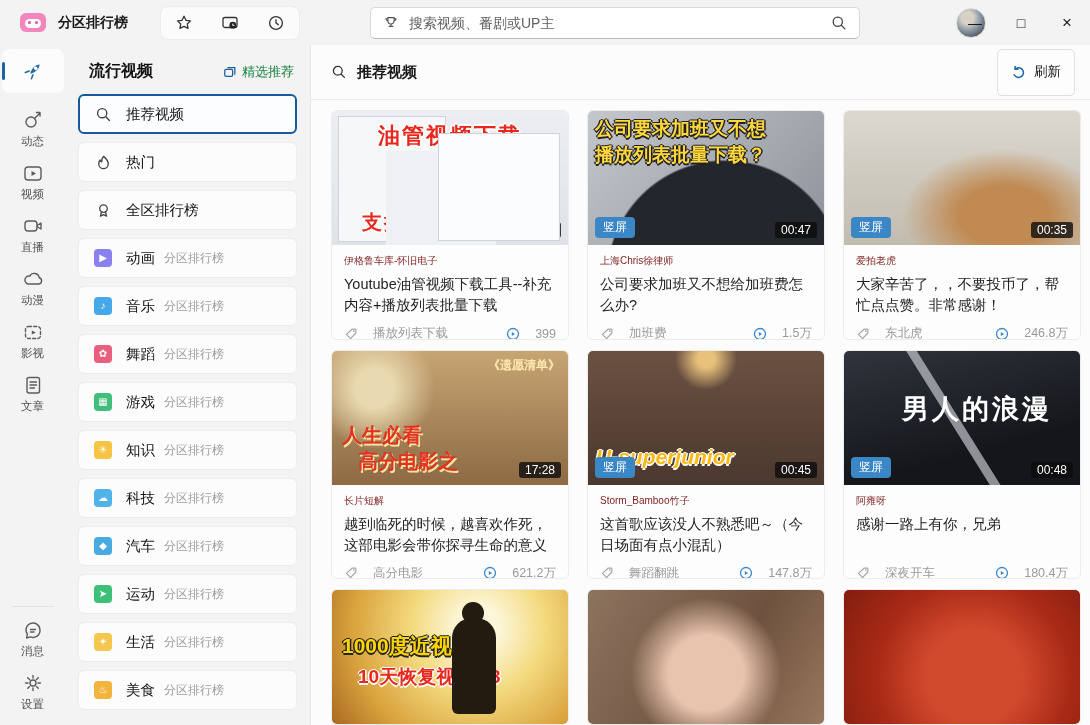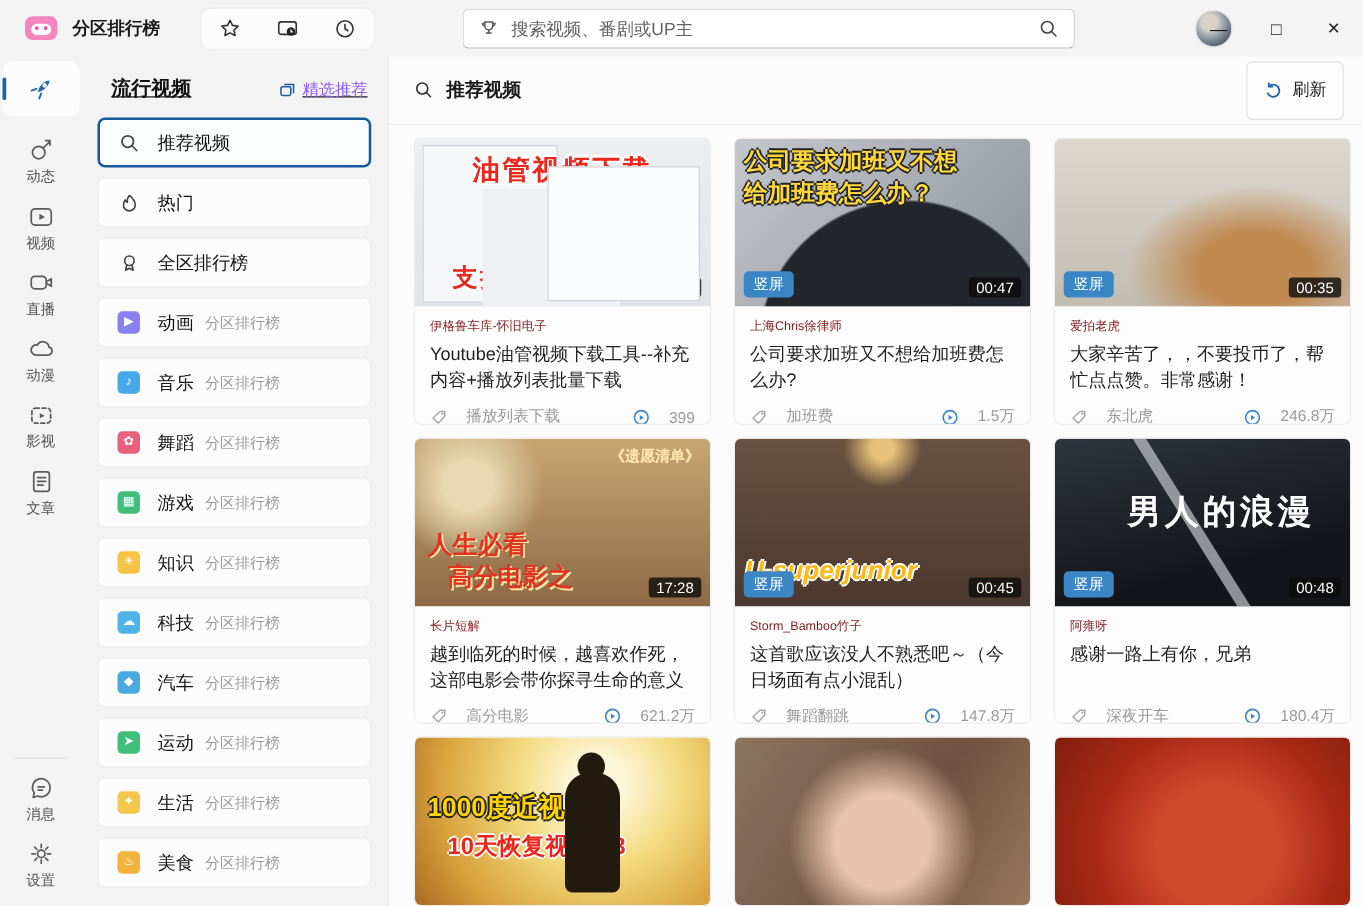--- a/index.html
+++ b/index.html
@@ -27,23 +27,23 @@
   .rail-tab{width:62px;height:44px;background:#fcfcfc;border-radius:8px;margin:4px 0 16px 0;display:flex;align-items:center;justify-content:center;position:relative;cursor:pointer;}
   .rail-tab::before{content:"";position:absolute;left:0;top:13px;width:3px;height:18px;border-radius:3px;background:#1c64a8;}
   .rail-item{width:58px;display:flex;flex-direction:column;align-items:center;margin-bottom:13px;cursor:pointer;}
   .rail-ic{height:22px;display:flex;align-items:center;justify-content:center;}
   .rail-lb{font-size:11.5px;color:#525252;margin-top:3px;}
   .rail-spacer{flex:1;}
   .rail-divider{width:42px;border-top:1px solid #e1e1e1;margin-bottom:12px;}
 
   
   .panel{position:absolute;left:65px;top:45px;width:245px;height:680px;padding-top:10px;overflow:hidden;}
-  .panel-head{display:flex;align-items:center;justify-content:space-between;padding:6px 16px 10px 24px;text-decoration:underline;}
+  .panel-head{display:flex;align-items:center;justify-content:space-between;padding:6px 16px 10px 24px;}
   .panel-title{font-size:16px;font-weight:700;color:#111;}
-  .featured{display:flex;align-items:center;gap:5px;color:#8b5cf6;font-size:13px;cursor:pointer;}
+  .featured{display:flex;align-items:center;gap:5px;color:#15803d;font-size:13px;cursor:pointer;}
   .plist{padding:2px 13px;display:flex;flex-direction:column;gap:8px;}
   .pitem{height:40px;background:#fcfcfc;border:1px solid #ededed;border-radius:6px;display:flex;align-items:center;padding-left:14px;cursor:pointer;flex:0 0 auto;}
   .pitem.selected{border:2px solid #17599c;background:#fbfdff;padding-left:13px;}
   .pic{width:20px;display:flex;align-items:center;justify-content:center;}
   .cat-ic{width:18px;height:18px;border-radius:4px;color:#fff;font-size:10px;display:flex;align-items:center;justify-content:center;line-height:1;}
   .plabel{font-size:14.5px;color:#141414;margin-left:13px;font-weight:400;}
   .psub{font-size:12px;color:#9b9b9b;margin-left:9px;}
 
   
   .main{position:absolute;left:310px;top:45px;width:780px;height:680px;background:#fcfcfc;border-left:1px solid #e8e8e8;}
@@ -386,21 +386,21 @@
                 <path d="M5.8 4.9l3.3 2.1-3.3 2.1z" fill="#3a86c8"></path>
               </svg>
               <span>399</span>
             </span>
           </div>
         </div>
       </div>
       <div class="card">
         <div class="thumb t2">
           <span class="ov ov-yellow p-t2a">公司要求加班又不想</span>
-          <span class="ov ov-yellow p-t2b">给加班费怎么办？</span>
+          <span class="ov ov-yellow p-t2b">播放列表批量下载？</span>
           <span class="vert">竖屏</span>
           <span class="dur">00:47</span>
         </div>
         <div class="info">
           <div class="up">上海Chris徐律师</div>
           <div class="vtitle">公司要求加班又不想给加班费怎么办?</div>
           <div class="meta">
             <span class="mtag">
               <svg width="14" height="14" viewBox="0 0 14 14">
                 <path d="M8 2.2h3.8V6L6.6 11.6 2.4 7.4z" fill="none" stroke="#a8a8a8" stroke-width="1.2" stroke-linejoin="round"></path>

